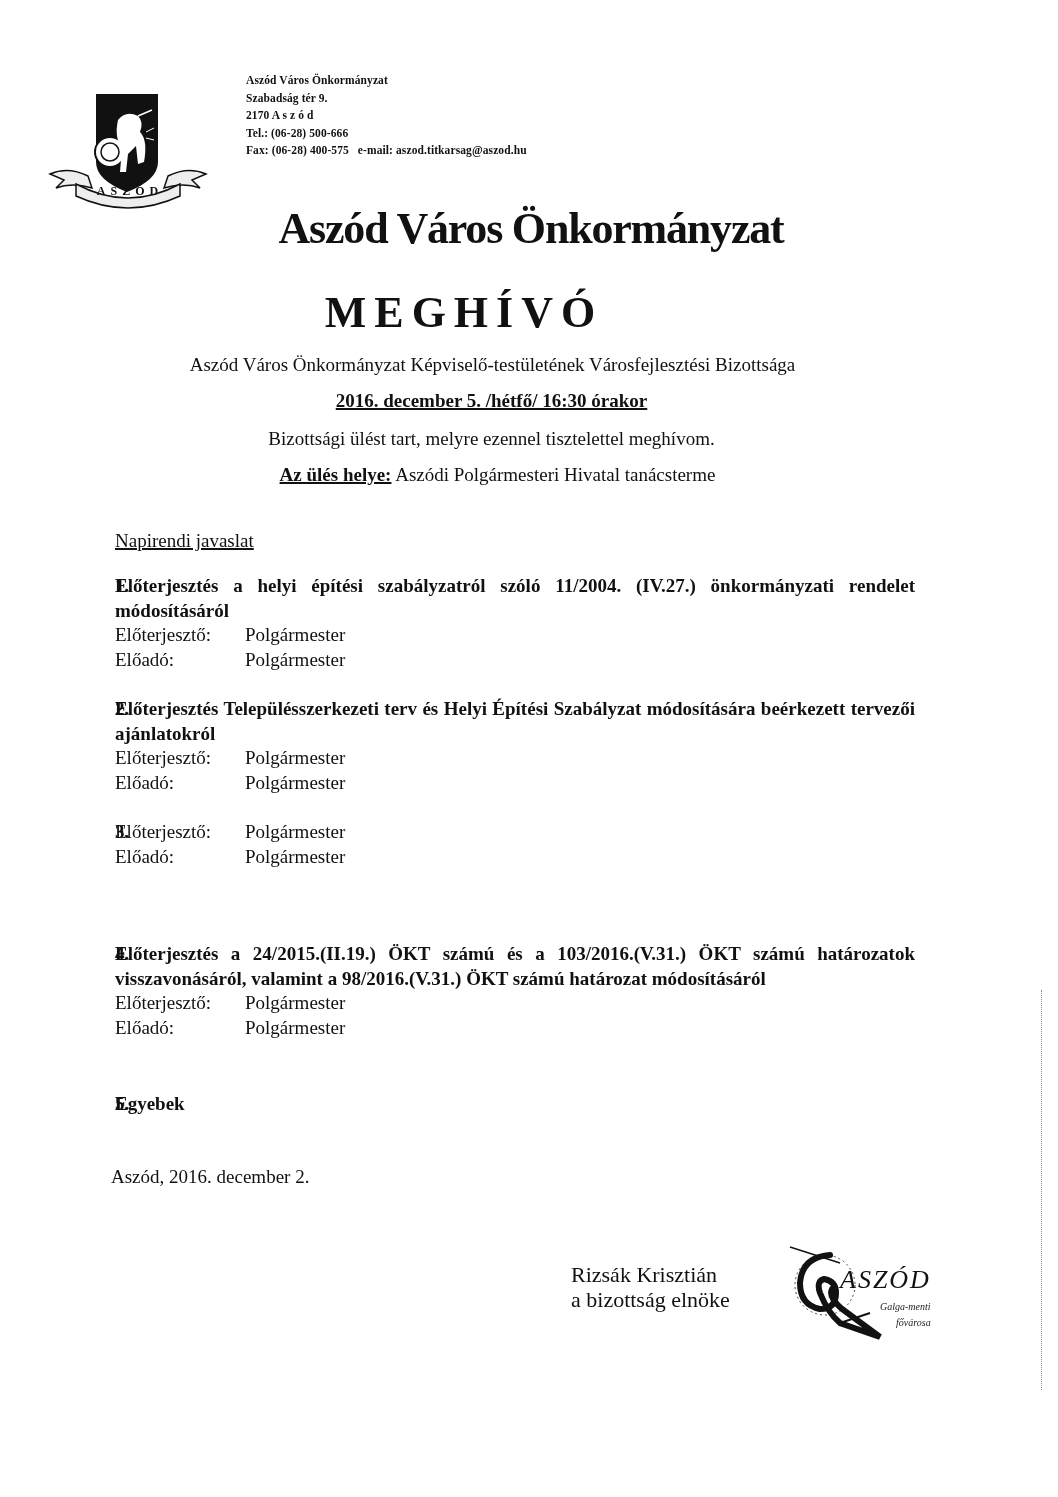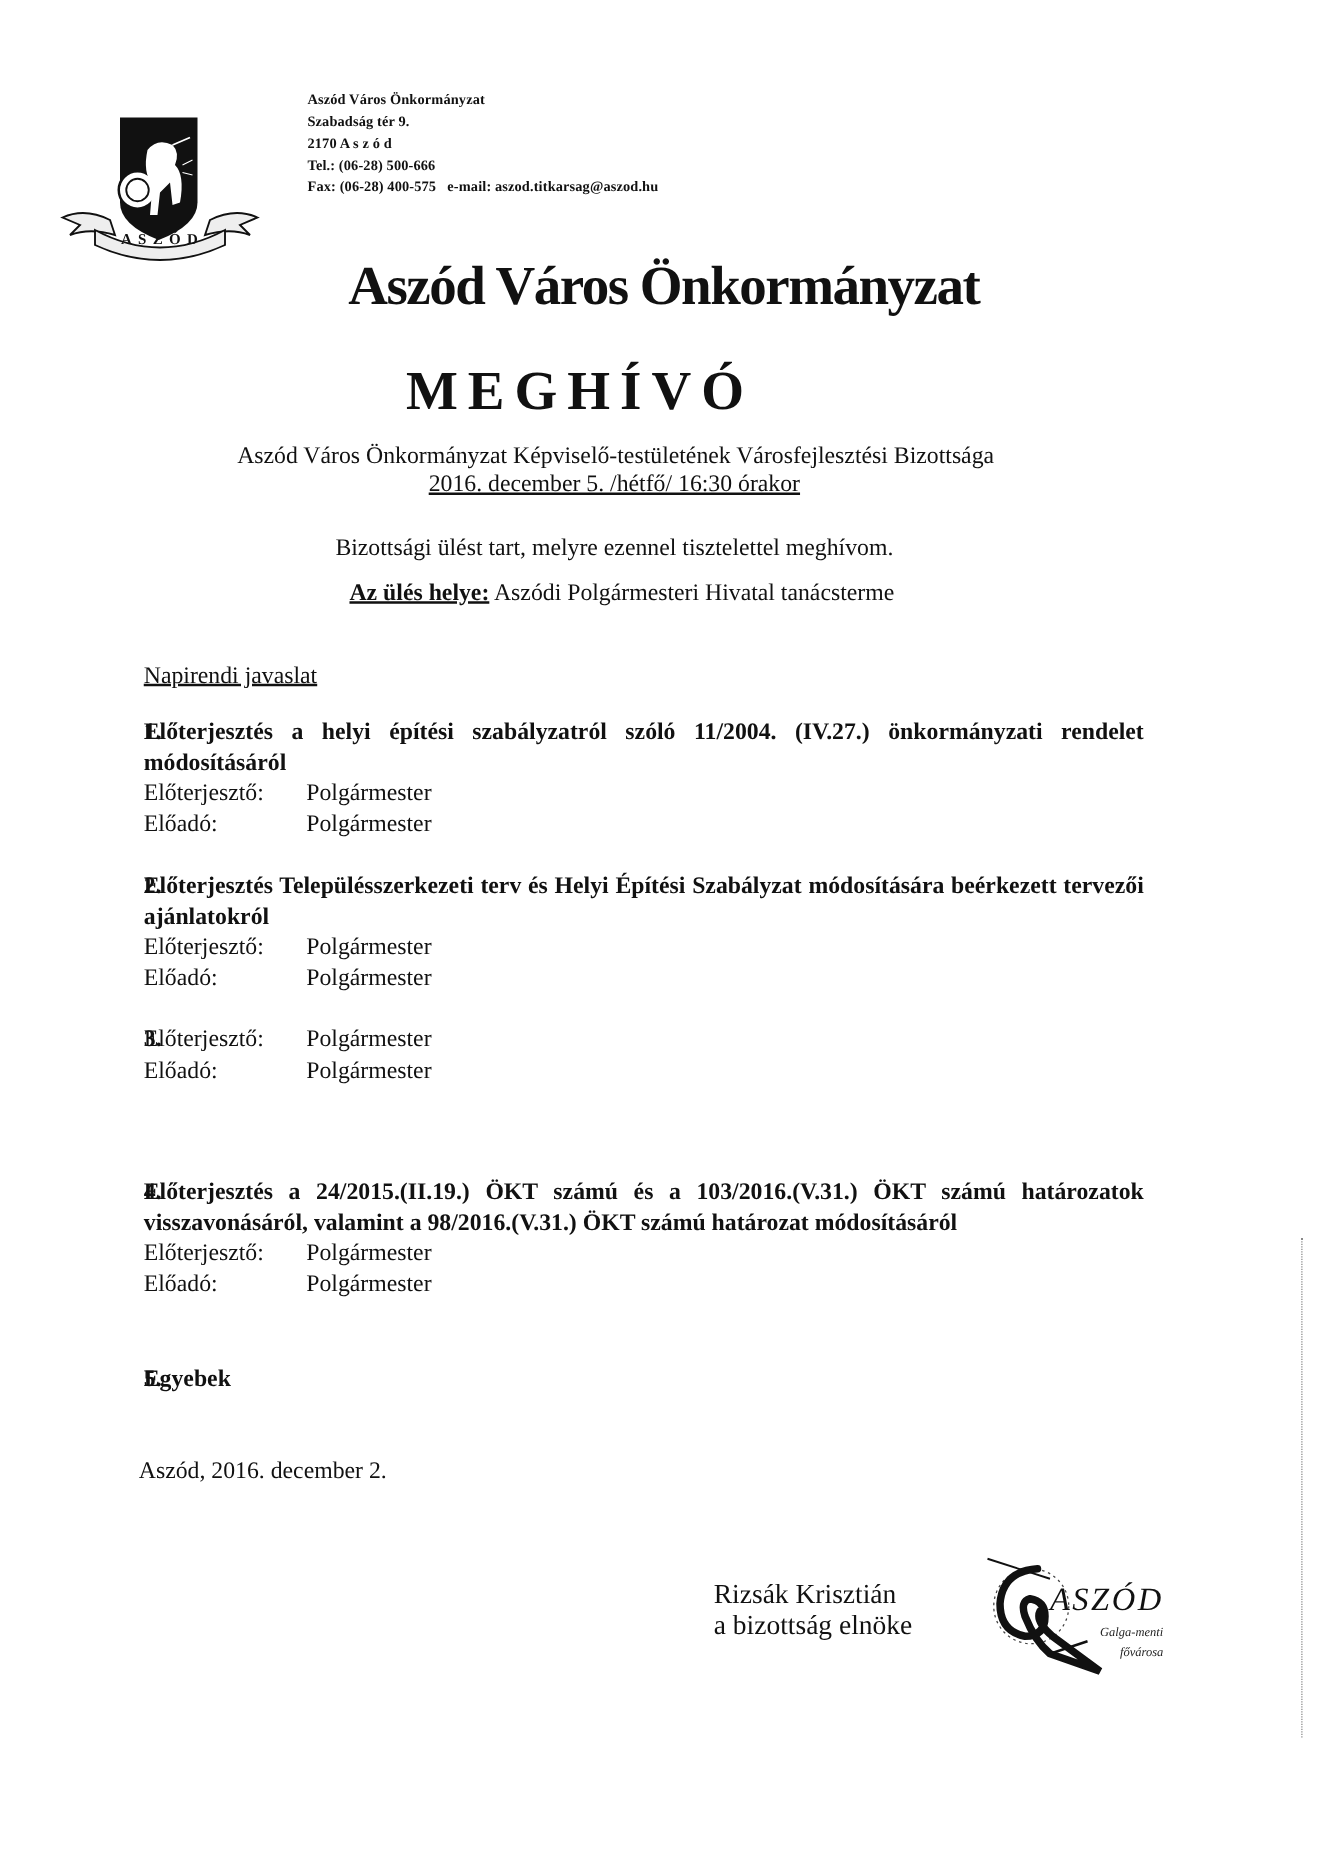--- a/index.html
+++ b/index.html
@@ -10,21 +10,21 @@
   
   .coat { left: 48px; top: 92px; width: 160px; height: 118px; }
   .addr { left: 246px; top: 72px; font-size: 11.5px; font-weight: bold; line-height: 17.5px; letter-spacing: 0.1px; }
   .addr div { white-space: pre; }
 
   .title { left: 0; width: 1058px; top: 203px; text-align: center; font-size: 44px; font-weight: bold; letter-spacing: -1.2px; padding-left: 4px; box-sizing: border-box; }
   .meghivo { left: 0; width: 916px; top: 287px; text-align: center; font-size: 44px; font-weight: bold; letter-spacing: 8px; padding-left: 12px; box-sizing: border-box; }
 
   .center-line { left: 0; width: 979px; text-align: center; font-size: 19px; }
   .subtitle { top: 354px; padding-left: 6px; box-sizing: border-box; }
-  .datetime { top: 377px; font-weight: normal; padding-left: 4px; box-sizing: border-box; }
+  .datetime { top: 390px; font-weight: bold; padding-left: 4px; box-sizing: border-box; }
   .datetime span { text-decoration: underline; text-decoration-thickness: 2px; }
   .invite { top: 428px; padding-left: 4px; box-sizing: border-box; }
   .venue { top: 464px; padding-left: 16px; box-sizing: border-box; }
   .venue .lbl { font-weight: bold; text-decoration: underline; text-decoration-thickness: 2px; }
 
   .agenda-head { left: 115px; top: 530px; font-size: 19px; font-weight: normal; text-decoration: underline; text-decoration-thickness: 2px; }
 
   .item { position: absolute; left: 115px; width: 800px; font-size: 19px; line-height: 24.5px; }
   .item .num { position: absolute; left: 0; top: 0; font-weight: bold; }
   .item .body { }

